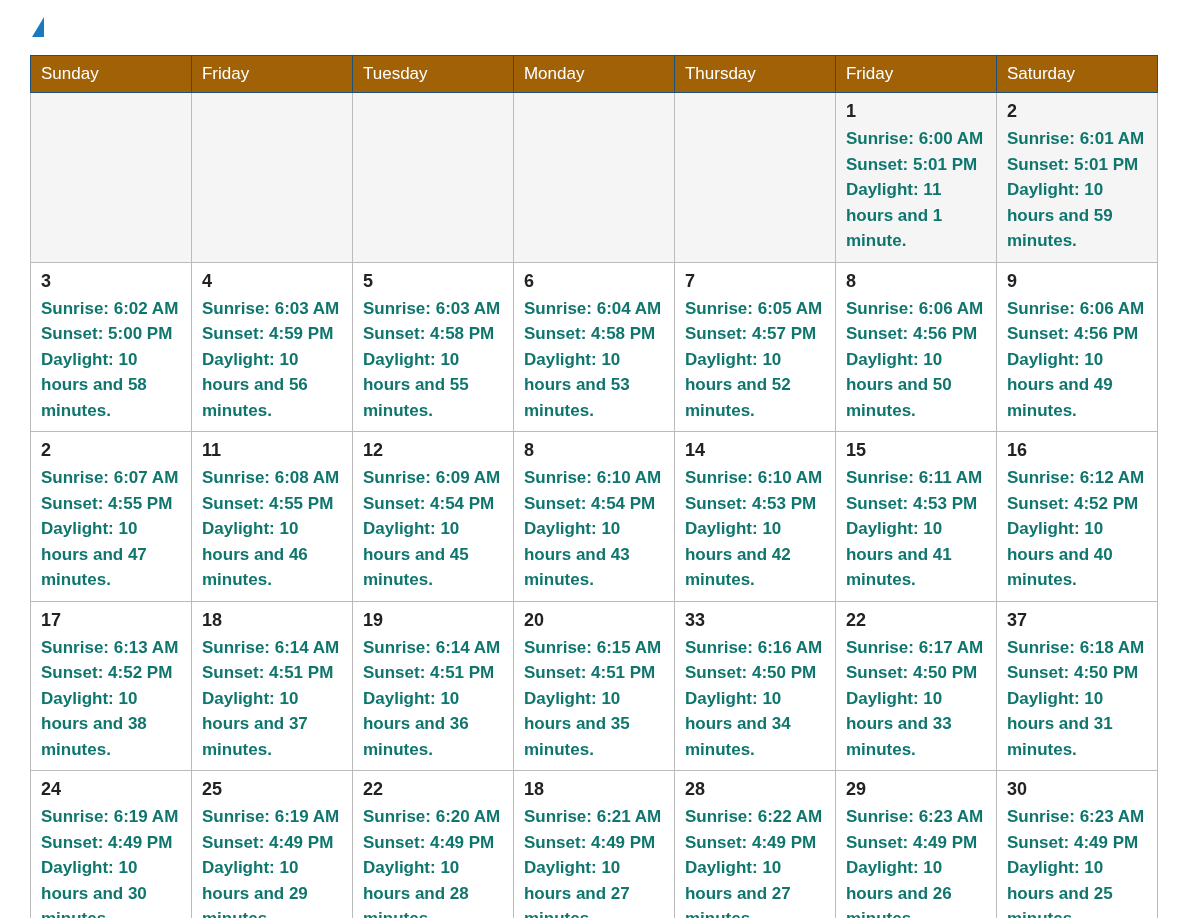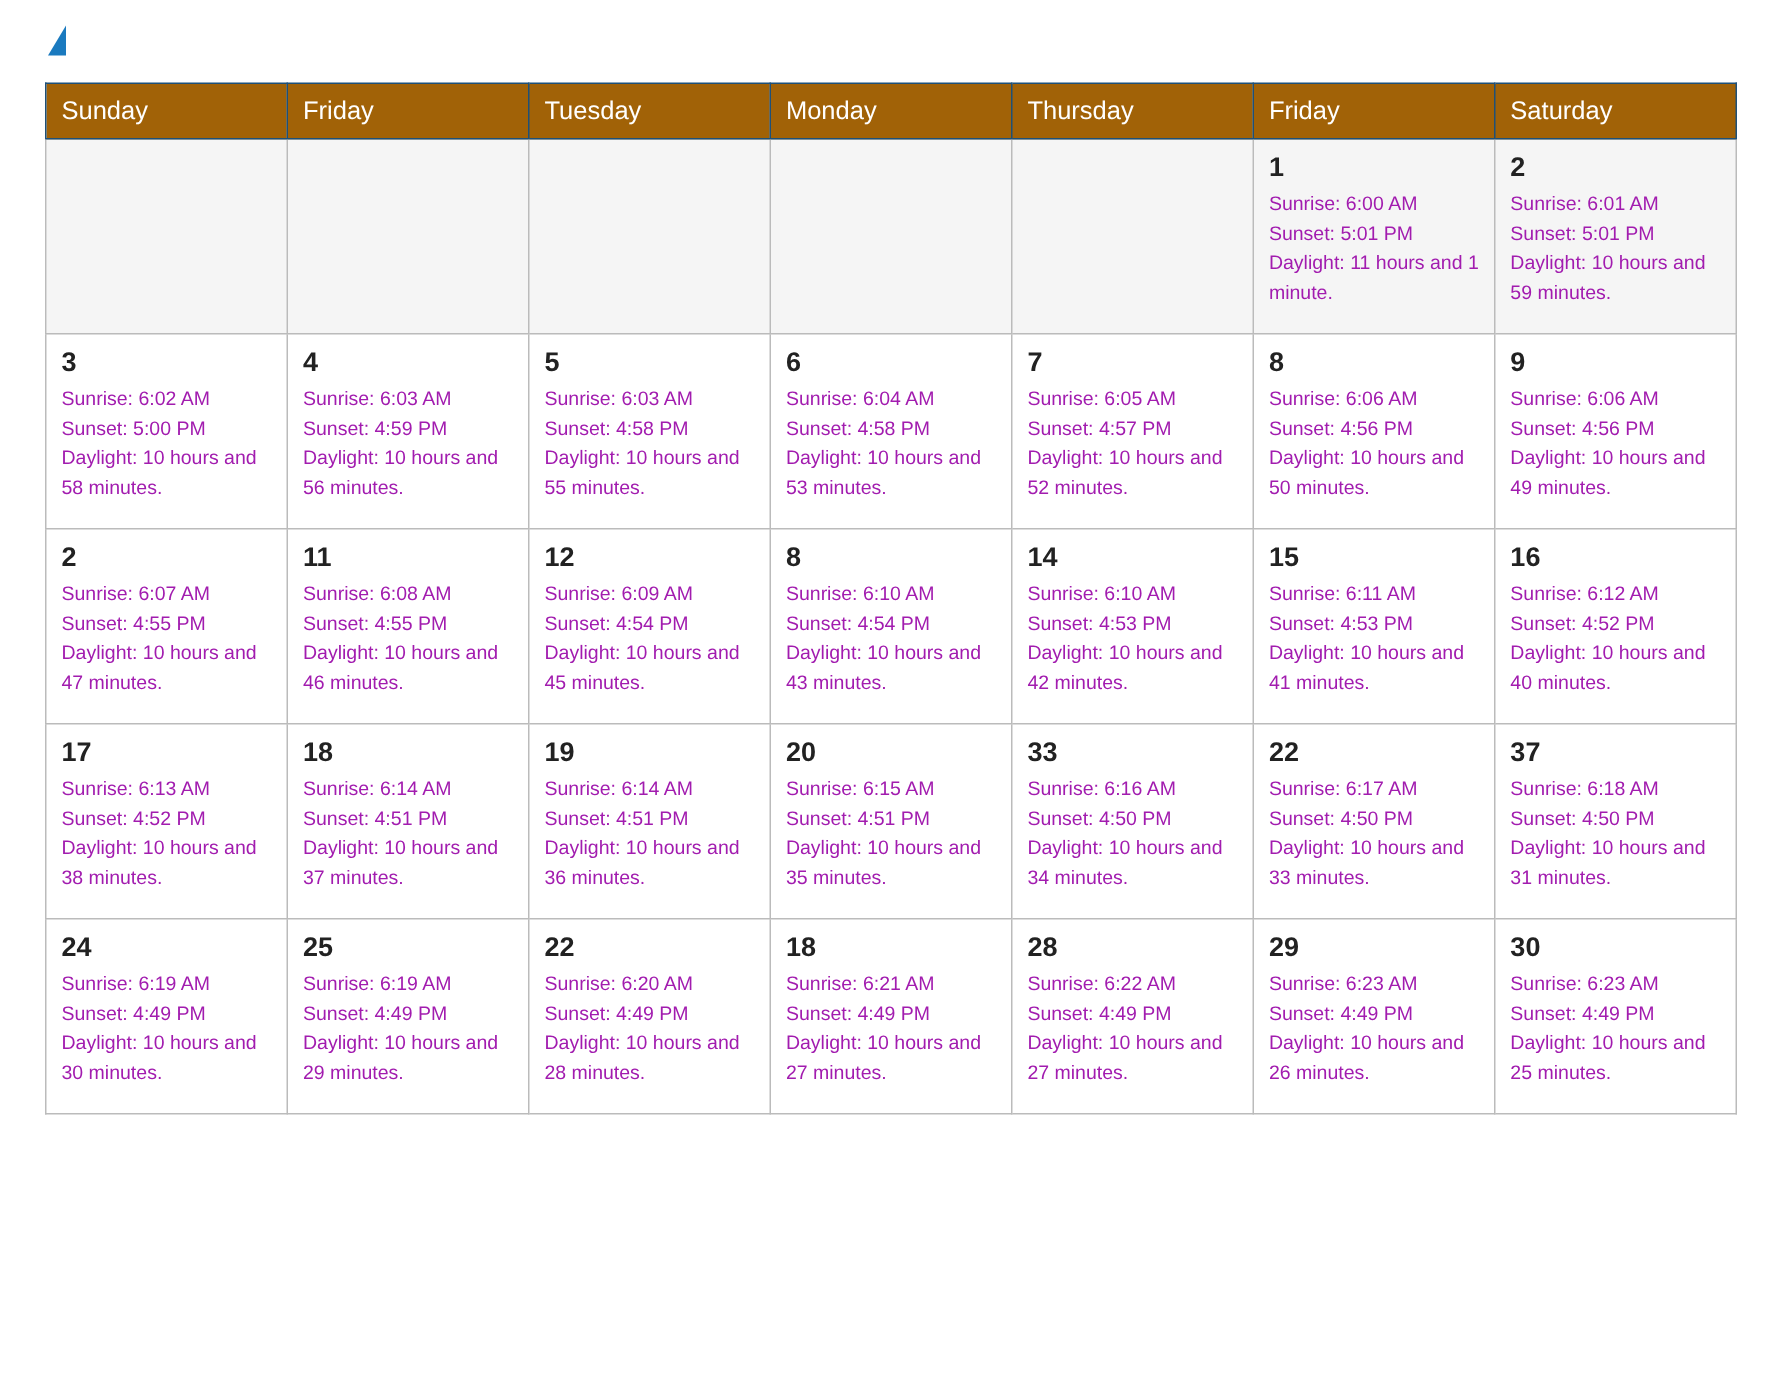--- a/index.html
+++ b/index.html
@@ -54,23 +54,24 @@
     }
     .calendar tr:first-child td { background: #f5f5f5; }
     .day-num {
       font-size: 18px;
       font-weight: 600;
       color: #222;
       display: block;
       margin-bottom: 4px;
     }
     .day-info {
-      font-size: 13px;
-      color: #a21caf;
+      font-size: 17px;
+      color: #0f766e;
       line-height: 1.5;
+      font-weight: bold;
     }
     .logo-wrapper { display: flex; flex-direction: column; align-items: flex-start; }
     .logo-top { display: flex; align-items: center; }
     .logo-text-general { font-size: 24px; font-weight: 700; color: #222; letter-spacing: -0.5px; }
     .logo-icon {
       display: inline-block;
       width: 0; height: 0;
       border-left: 12px solid transparent;
       border-bottom: 20px solid #1a7abf;
       margin-left: 2px;

